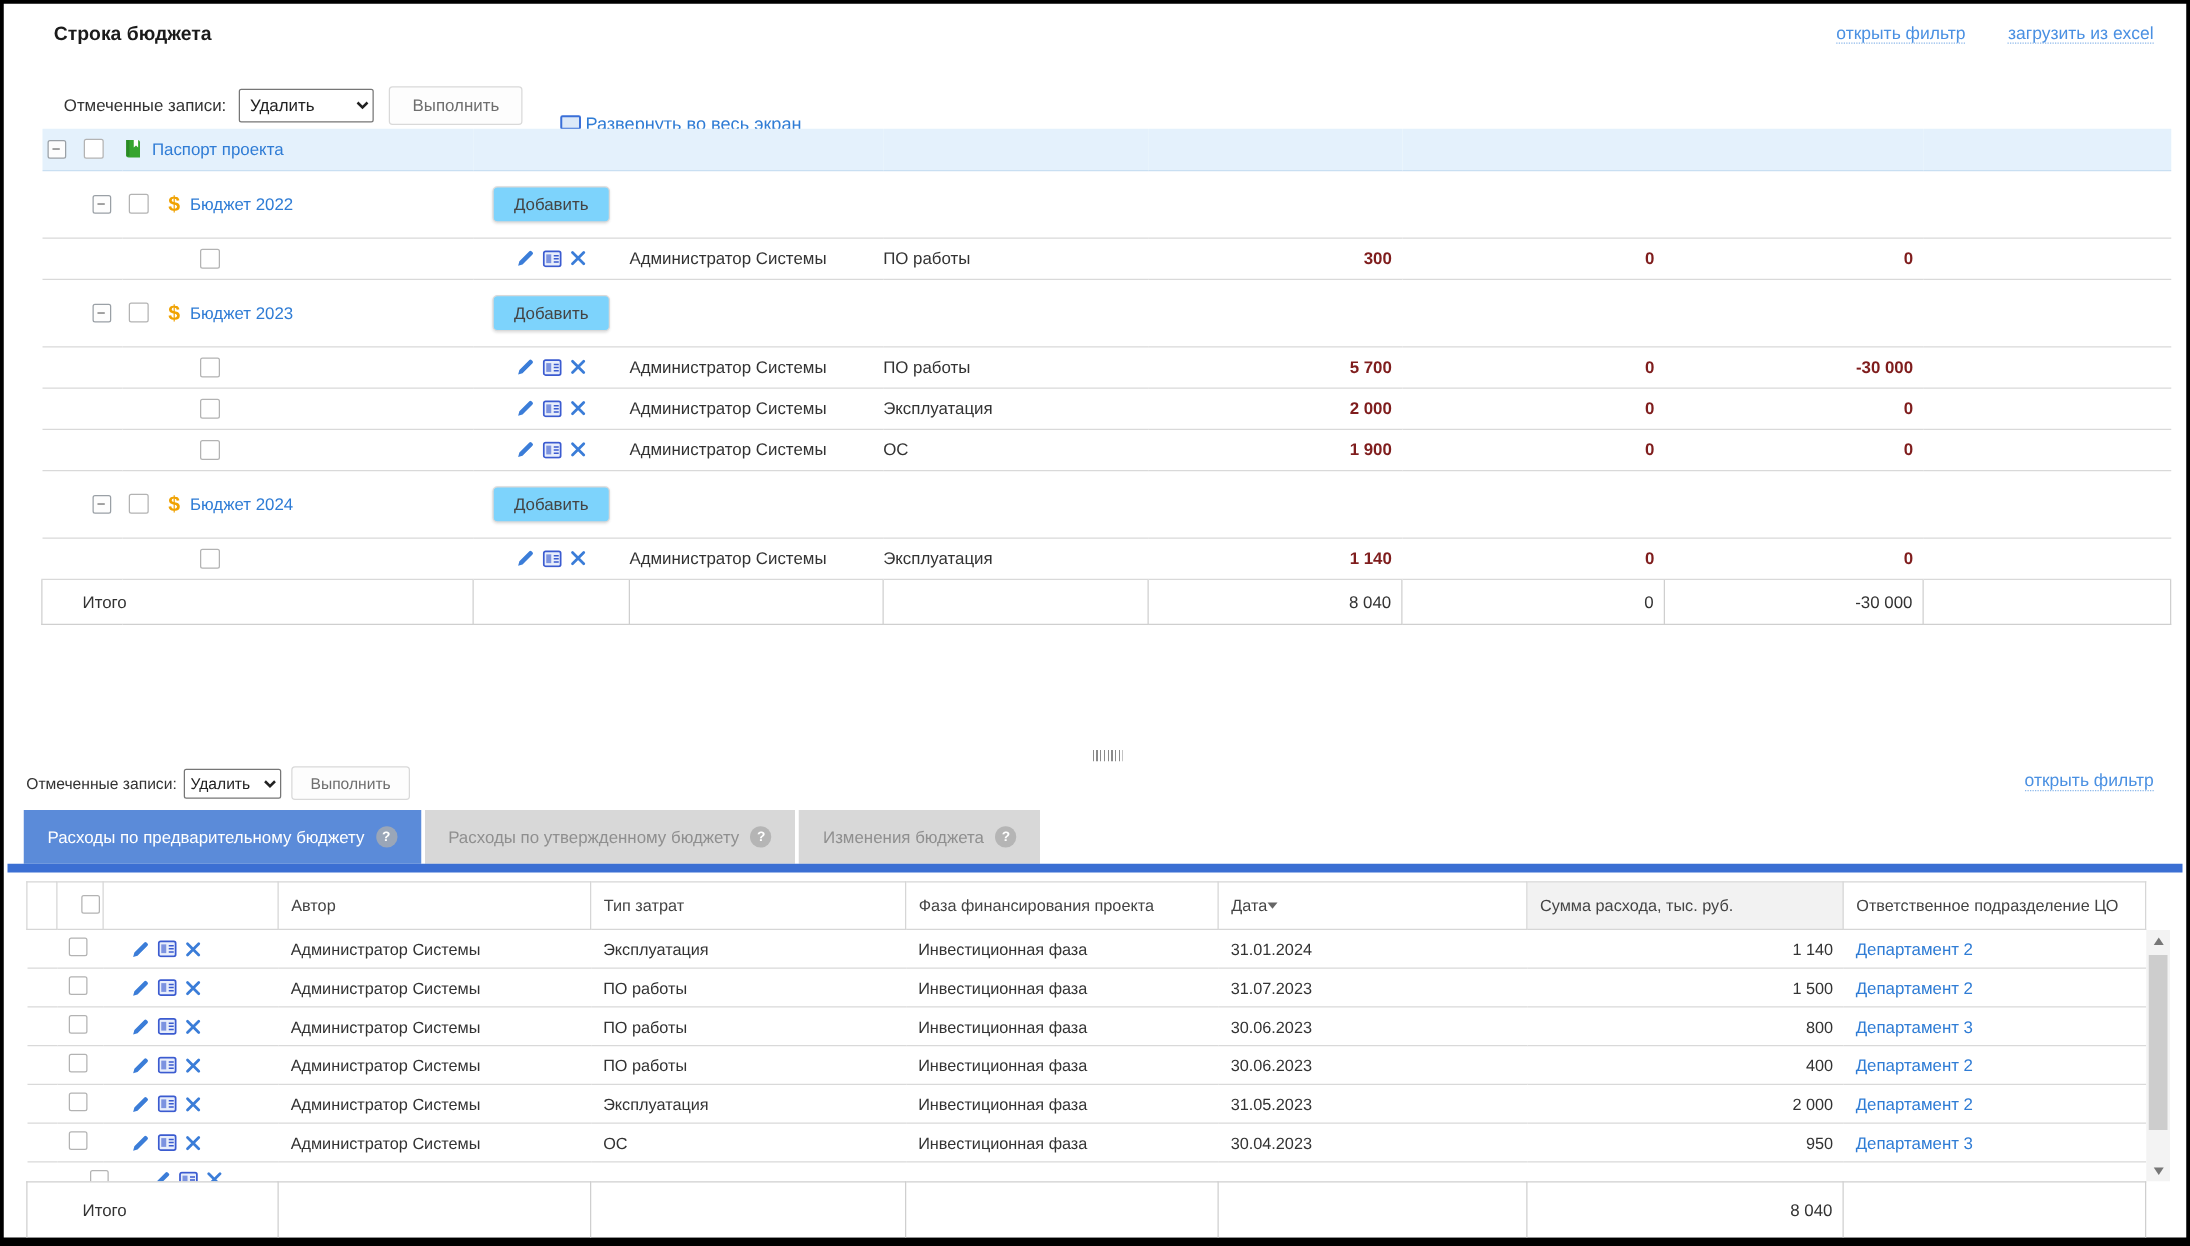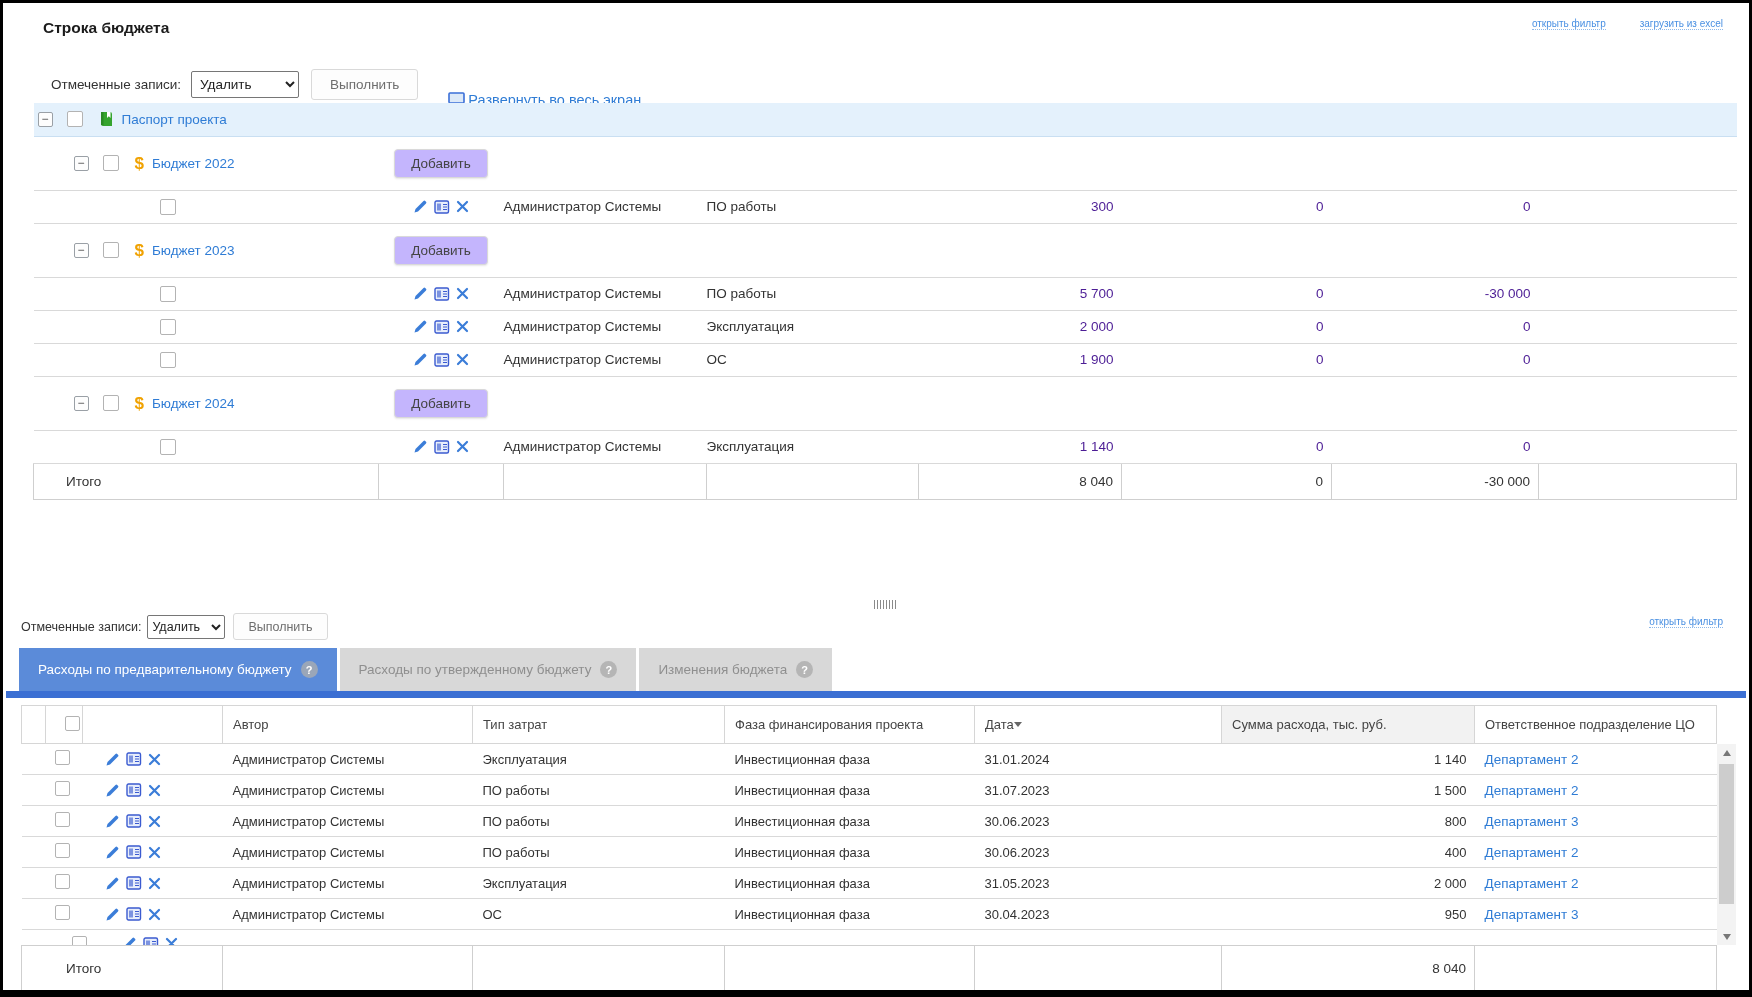--- a/index.html
+++ b/index.html
@@ -4,58 +4,58 @@
 <style>
   * { margin:0; padding:0; box-sizing:border-box; }
   body { background:#fff; font-family:"Liberation Sans", sans-serif; }
   .page { position:relative; width:1752px; height:997px; background:#fff;
           border:3px solid #000; border-bottom:7px solid #000; overflow:hidden;
           font-family:"Liberation Sans", sans-serif; color:#333; }
 
   
   .page-title { position:absolute; left:40px; top:16px; font-size:15.5px; font-weight:700; color:#1b1b1b; }
   .top-links { position:absolute; right:26px; top:15px; display:flex; gap:34px; }
-  .dlink { color:#4a90e2; font-size:10px; text-decoration:none; border-bottom:1px dotted #8db8ea; cursor:pointer; }
+  .dlink { color:#4a90e2; font-size:14px; text-decoration:none; border-bottom:1px dotted #8db8ea; cursor:pointer; }
 
   
   .toolbar-top { position:absolute; left:48px; top:57px; display:flex; align-items:center; font-size:13.5px; color:#333; }
   .sel-lg { margin-left:10px; width:108px; height:27px; font-size:13.5px; border:1px solid #767676; border-radius:2px; background:#fff; font-family:inherit; color:#222; padding:0 4px; }
   .btn { margin-left:12px; height:31px; padding:0 18px; background:#fdfdfd; border:1px solid #d9d9d9; border-radius:3px; color:#6e6e6e; font-size:13.5px; font-family:inherit; cursor:pointer; }
   .fullscreen { margin-left:30px; display:flex; align-items:center; gap:3px; color:#2f7cd5; font-size:14.5px; text-decoration:none; cursor:pointer;margin-top:32px; }
 
   .toolbar-bottom { position:absolute; left:18px; top:610px; display:flex; align-items:center; font-size:12.5px; color:#333; }
   .sel-sm { margin-left:6px; width:78px; height:24px; font-size:12.5px; border:1px solid #767676; border-radius:2px; background:#fff; font-family:inherit; color:#222; }
   .btn-sm { margin-left:8px; height:27px; padding:0 14px; background:#fdfdfd; border:1px solid #d9d9d9; border-radius:3px; color:#6e6e6e; font-size:12.5px; font-family:inherit; cursor:pointer; }
   .filter2 { position:absolute; right:26px; top:613px; }
 
   
   .cb { width:16px; height:16px; border:1px solid #b3b3b3; background:#fff; border-radius:2px; display:inline-block; flex:0 0 auto; cursor:pointer; }
   .expander { width:15px; height:15px; border:1px solid #9aa0a6; background:#fdfdfd; color:#555; font-size:12px; line-height:12px; text-align:center; border-radius:2px; flex:0 0 auto; cursor:pointer; }
   .lnk { color:#2f7cd5; font-size:13.5px; text-decoration:none; cursor:pointer; }
   .dollar { color:#f0a202; font-weight:700; font-size:17px; line-height:17px; }
   .act-icons { display:flex; justify-content:center; align-items:center; gap:6px; }
   .act-icons svg { cursor:pointer; }
-  .add-btn { display:block; margin:12px auto; height:29px; padding:0 16px; background:#c4b5fd; border:1px solid #d9d9d9; border-radius:4px; box-shadow:0 1px 2px rgba(0,0,0,.10); color:#444; font-size:13.5px; font-family:inherit; cursor:pointer; }
+  .add-btn { display:block; margin:12px auto; height:29px; padding:0 16px; background:#7dd3fc; border:1px solid #d9d9d9; border-radius:4px; box-shadow:0 1px 2px rgba(0,0,0,.10); color:#444; font-size:13.5px; font-family:inherit; cursor:pointer; }
 
   
   table { border-collapse:collapse; table-layout:fixed; }
   .t1 { position:absolute; left:30px; top:100px; width:1703px; }
   .t1 th { border:1px solid #d6d6d6; font-weight:400; color:#444; font-size:13px; text-align:left;
            padding:6px 10px; vertical-align:middle; height:68px; background:#fff; }
   .t1 td { font-size:13.5px; vertical-align:middle; }
   .t1 tr.row-root td { background:#e4f1fc; border-bottom:1px solid #c9dff2; height:33px; }
   .t1 tr.row-group td { height:40px; border-bottom:1px solid #d9d9d9; }
   .t1 tr.row-detail td { height:33px; border-bottom:1px solid #d9d9d9; }
   .t1 tr.row-total td { height:36px; border:1px solid #cfcfcf; color:#333; }
   .tree-cell { display:flex; align-items:center; }
   .lvl0 { margin-left:4px; }  .lvl1 { margin-left:40px; }  .lvl2 { margin-left:112px; }
   .tree-cell .cb { margin-left:14px; }
   .tree-cell .obj-icon { margin-left:16px; }
   .tree-cell .lnk { margin-left:8px; }
-  .num { text-align:right; padding-right:8px; font-weight:400; color:#4c1d95; }
+  .num { text-align:right; padding-right:8px; font-weight:700; color:#7f1d1d; }
   .row-total .num { font-weight:400; color:#333; }
   .total-label { padding-left:32px; }
 
   
   .splitter { position:absolute; left:871px; top:597px; width:24px; height:9px;
               background:repeating-linear-gradient(90deg,#8a8a8a 0 1px, transparent 1px 3px); cursor:row-resize; }
 
   
   .tabs { position:absolute; left:16px; top:645px; display:flex; gap:3px; }
   .tab { height:43px; display:flex; align-items:center; gap:9px; padding:0 19px; background:#d8d8d8; color:#8f8f8f; font-size:13.5px; cursor:pointer; }

